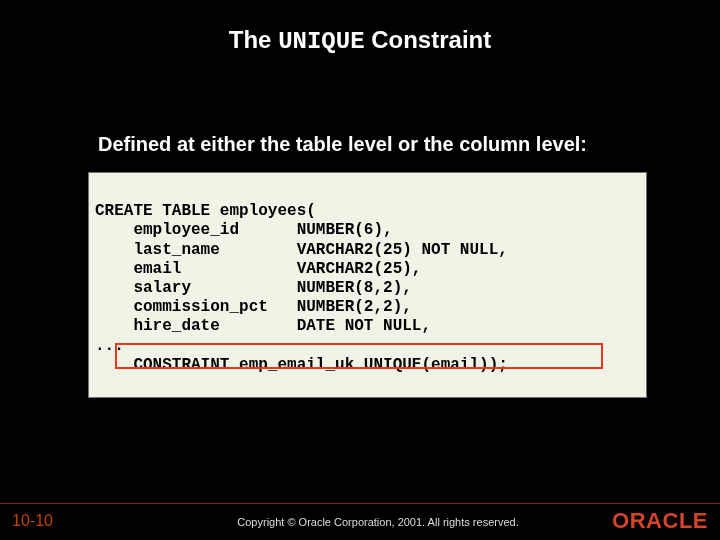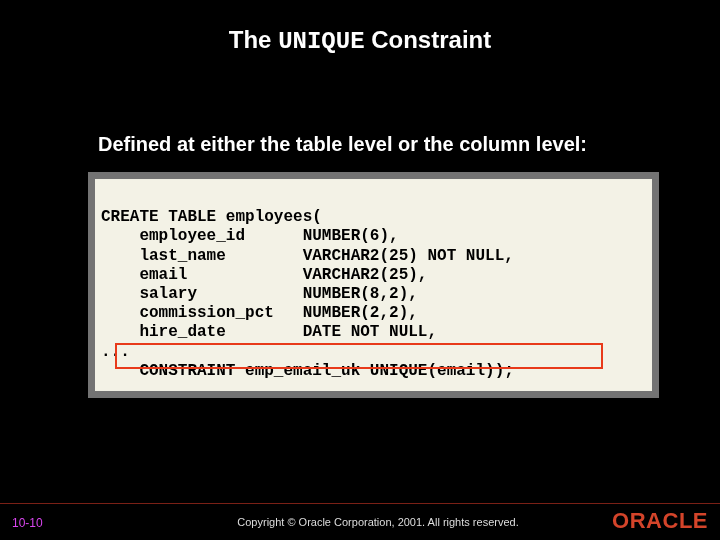--- a/index.html
+++ b/index.html
@@ -39,22 +39,22 @@
     font-size: 20px;
     font-weight: bold;
     margin-left: 28px;
   }
   .codebox {
     position: absolute;
     top: 172px;
     left: 88px;
     width: 545px;
     background: #f3f2e6;
-    border: 7px solid #737373;
-    padding: 10px 6px 10px 6px;
+    border: 1px solid #737373;
+    padding: 10px 6px 22px 6px;
     font-family: "Courier New", monospace;
     font-size: 16px;
     font-weight: bold;
     color: #000;
     line-height: 1.2;
     white-space: pre;
   }
   .highlight-box {
     position: absolute;
     border: 2px solid #e83a1a;
@@ -66,22 +66,22 @@
     bottom: 0;
     left: 0;
     right: 0;
     height: 36px;
     border-top: 1px solid #7a2016;
   }
   .page-num {
     position: absolute;
     bottom: 10px;
     left: 12px;
-    color: #d946ef;
-    font-size: 12px;
+    color: #c2410c;
+    font-size: 16px;
   }
   .copyright {
     position: absolute;
     bottom: 12px;
     left: 0;
     right: 0;
     text-align: center;
     color: #ddd;
     font-size: 11px;
     margin-left: 36px;

